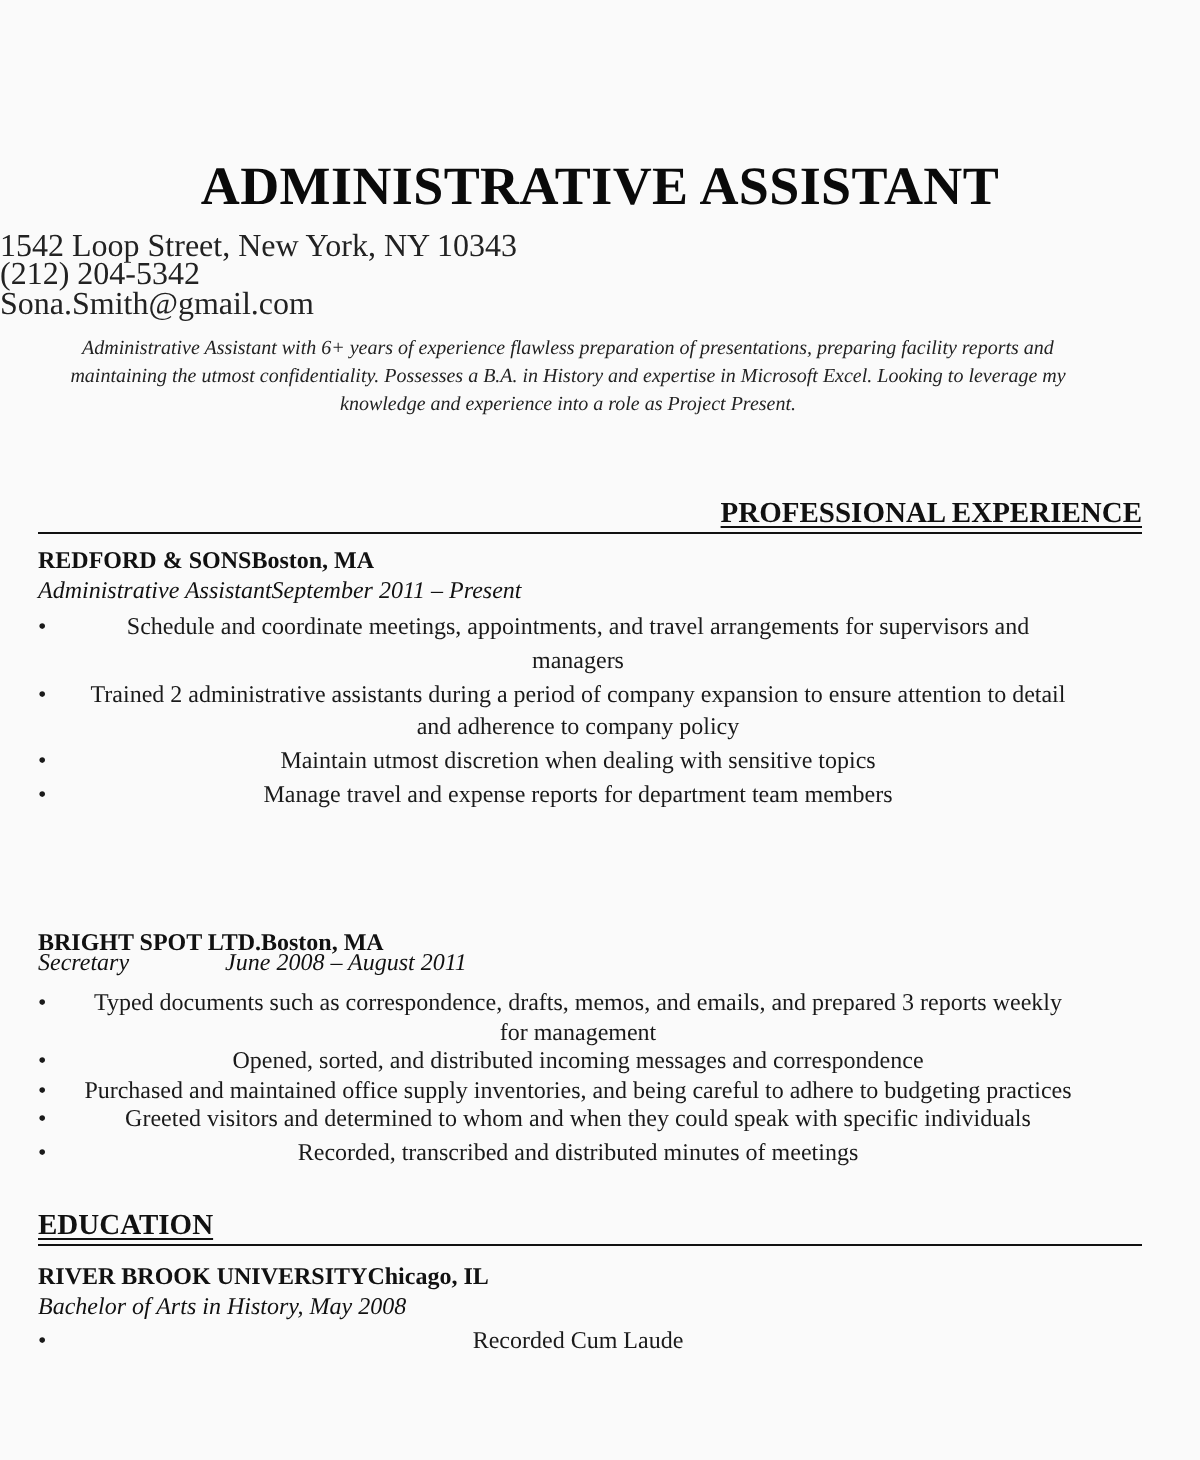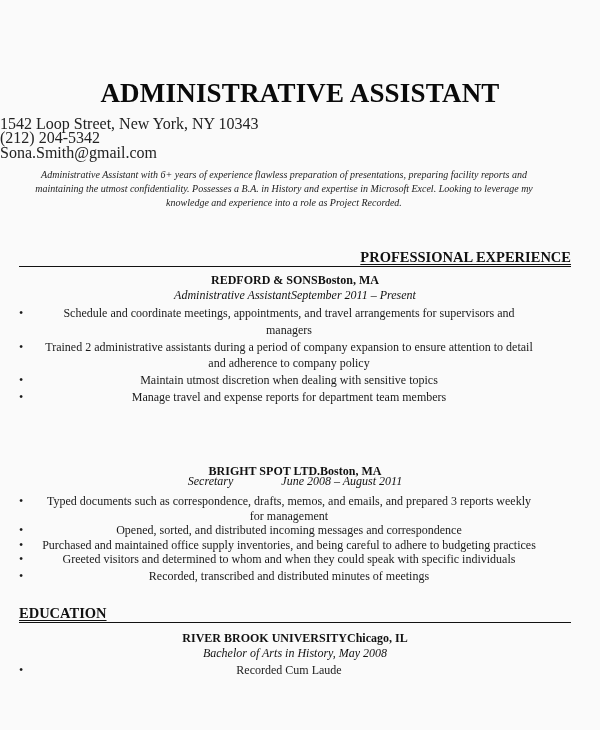--- a/index.html
+++ b/index.html
@@ -23,21 +23,21 @@
     .summary {
       position: absolute; left: 6px; width: 556px; top: 168px;
       text-align: center; font-style: italic; font-size: 10px; line-height: 14px; color: #222;
     }
     .section-head {
       position: absolute; left: 19px; width: 552px; font-weight: bold; font-size: 14.5px;
       border-bottom: 1.5px solid #111; line-height: 16px; height: 17px;
     }
     .section-head span { background: transparent; text-decoration: underline; text-underline-offset: 2px; }
     .row {
-      position: absolute; left: 19px; width: 552px; display: flex; justify-content: center;
+      position: absolute; left: 19px; width: 552px; display: flex; justify-content: flex-start;
       font-size: 12px; line-height: 14px;
     }
     .bold { font-weight: bold; }
     .ital { font-style: italic; }
     ul.bullets {
       position: absolute; left: 19px; width: 520px; margin: 0; padding: 0; list-style: none;
       font-size: 12px; color: #1a1a1a; text-align: center;
     }
     ul.bullets li { position: relative; padding-left: 20px; }
     ul.bullets li::before {
@@ -50,21 +50,21 @@
 <div class="page">
 
   <div class="title">ADMINISTRATIVE ASSISTANT</div>
   <div class="contact" style="top:115px;">1542 Loop Street, New York, NY 10343</div>
   <div class="contact" style="top:129px;">(212) 204-5342</div>
   <div class="contact" style="top:144px;">Sona.Smith@gmail.com</div>
 
   <div class="summary">
     <div>Administrative Assistant with 6+ years of experience flawless preparation of presentations, preparing facility reports and</div>
     <div>maintaining the utmost confidentiality.  Possesses a B.A. in History and expertise in Microsoft Excel. Looking to leverage my</div>
-    <div>knowledge and experience into a role as Project Recorded.</div>
+    <div>knowledge and experience into a role as Project Present.</div>
   </div>
 
   <div class="section-head" style="top:249px;text-align:right;">
     <span>PROFESSIONAL EXPERIENCE</span>
   </div>
 
   <div class="row" style="top:273px;">
     <span class="bold">REDFORD &amp; SONS</span>
     <span class="bold">Boston, MA</span>
   </div>

